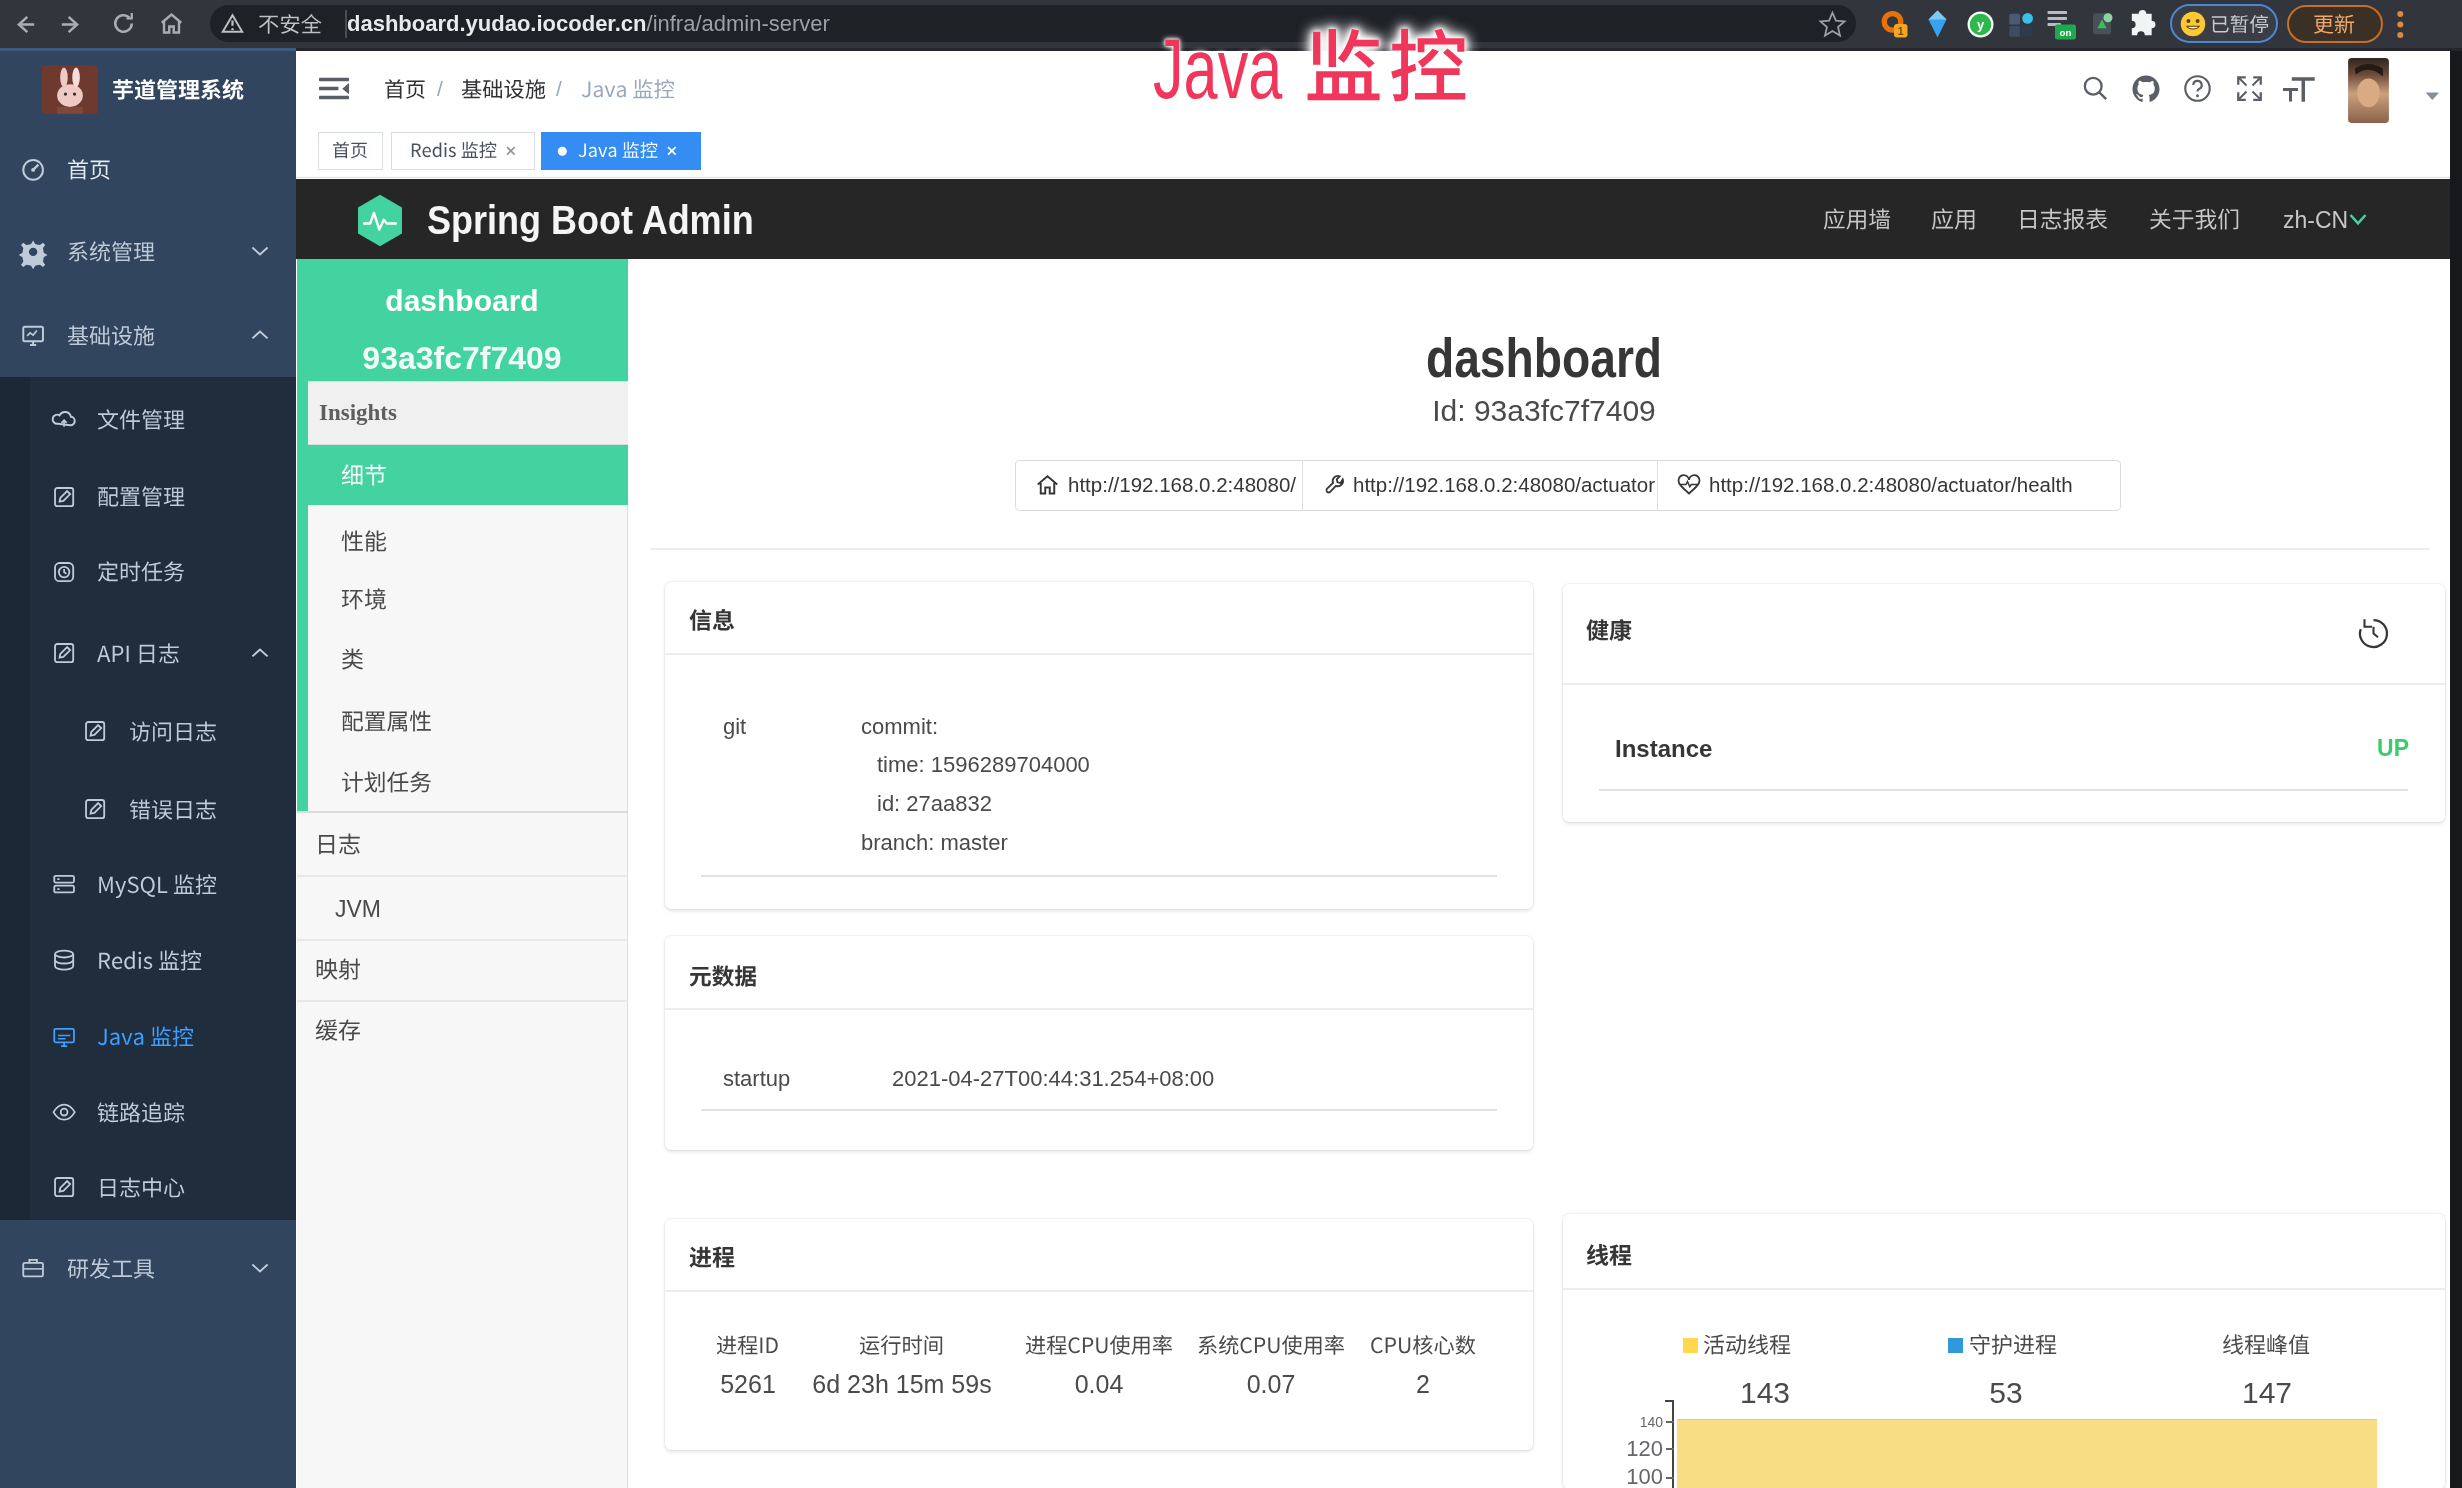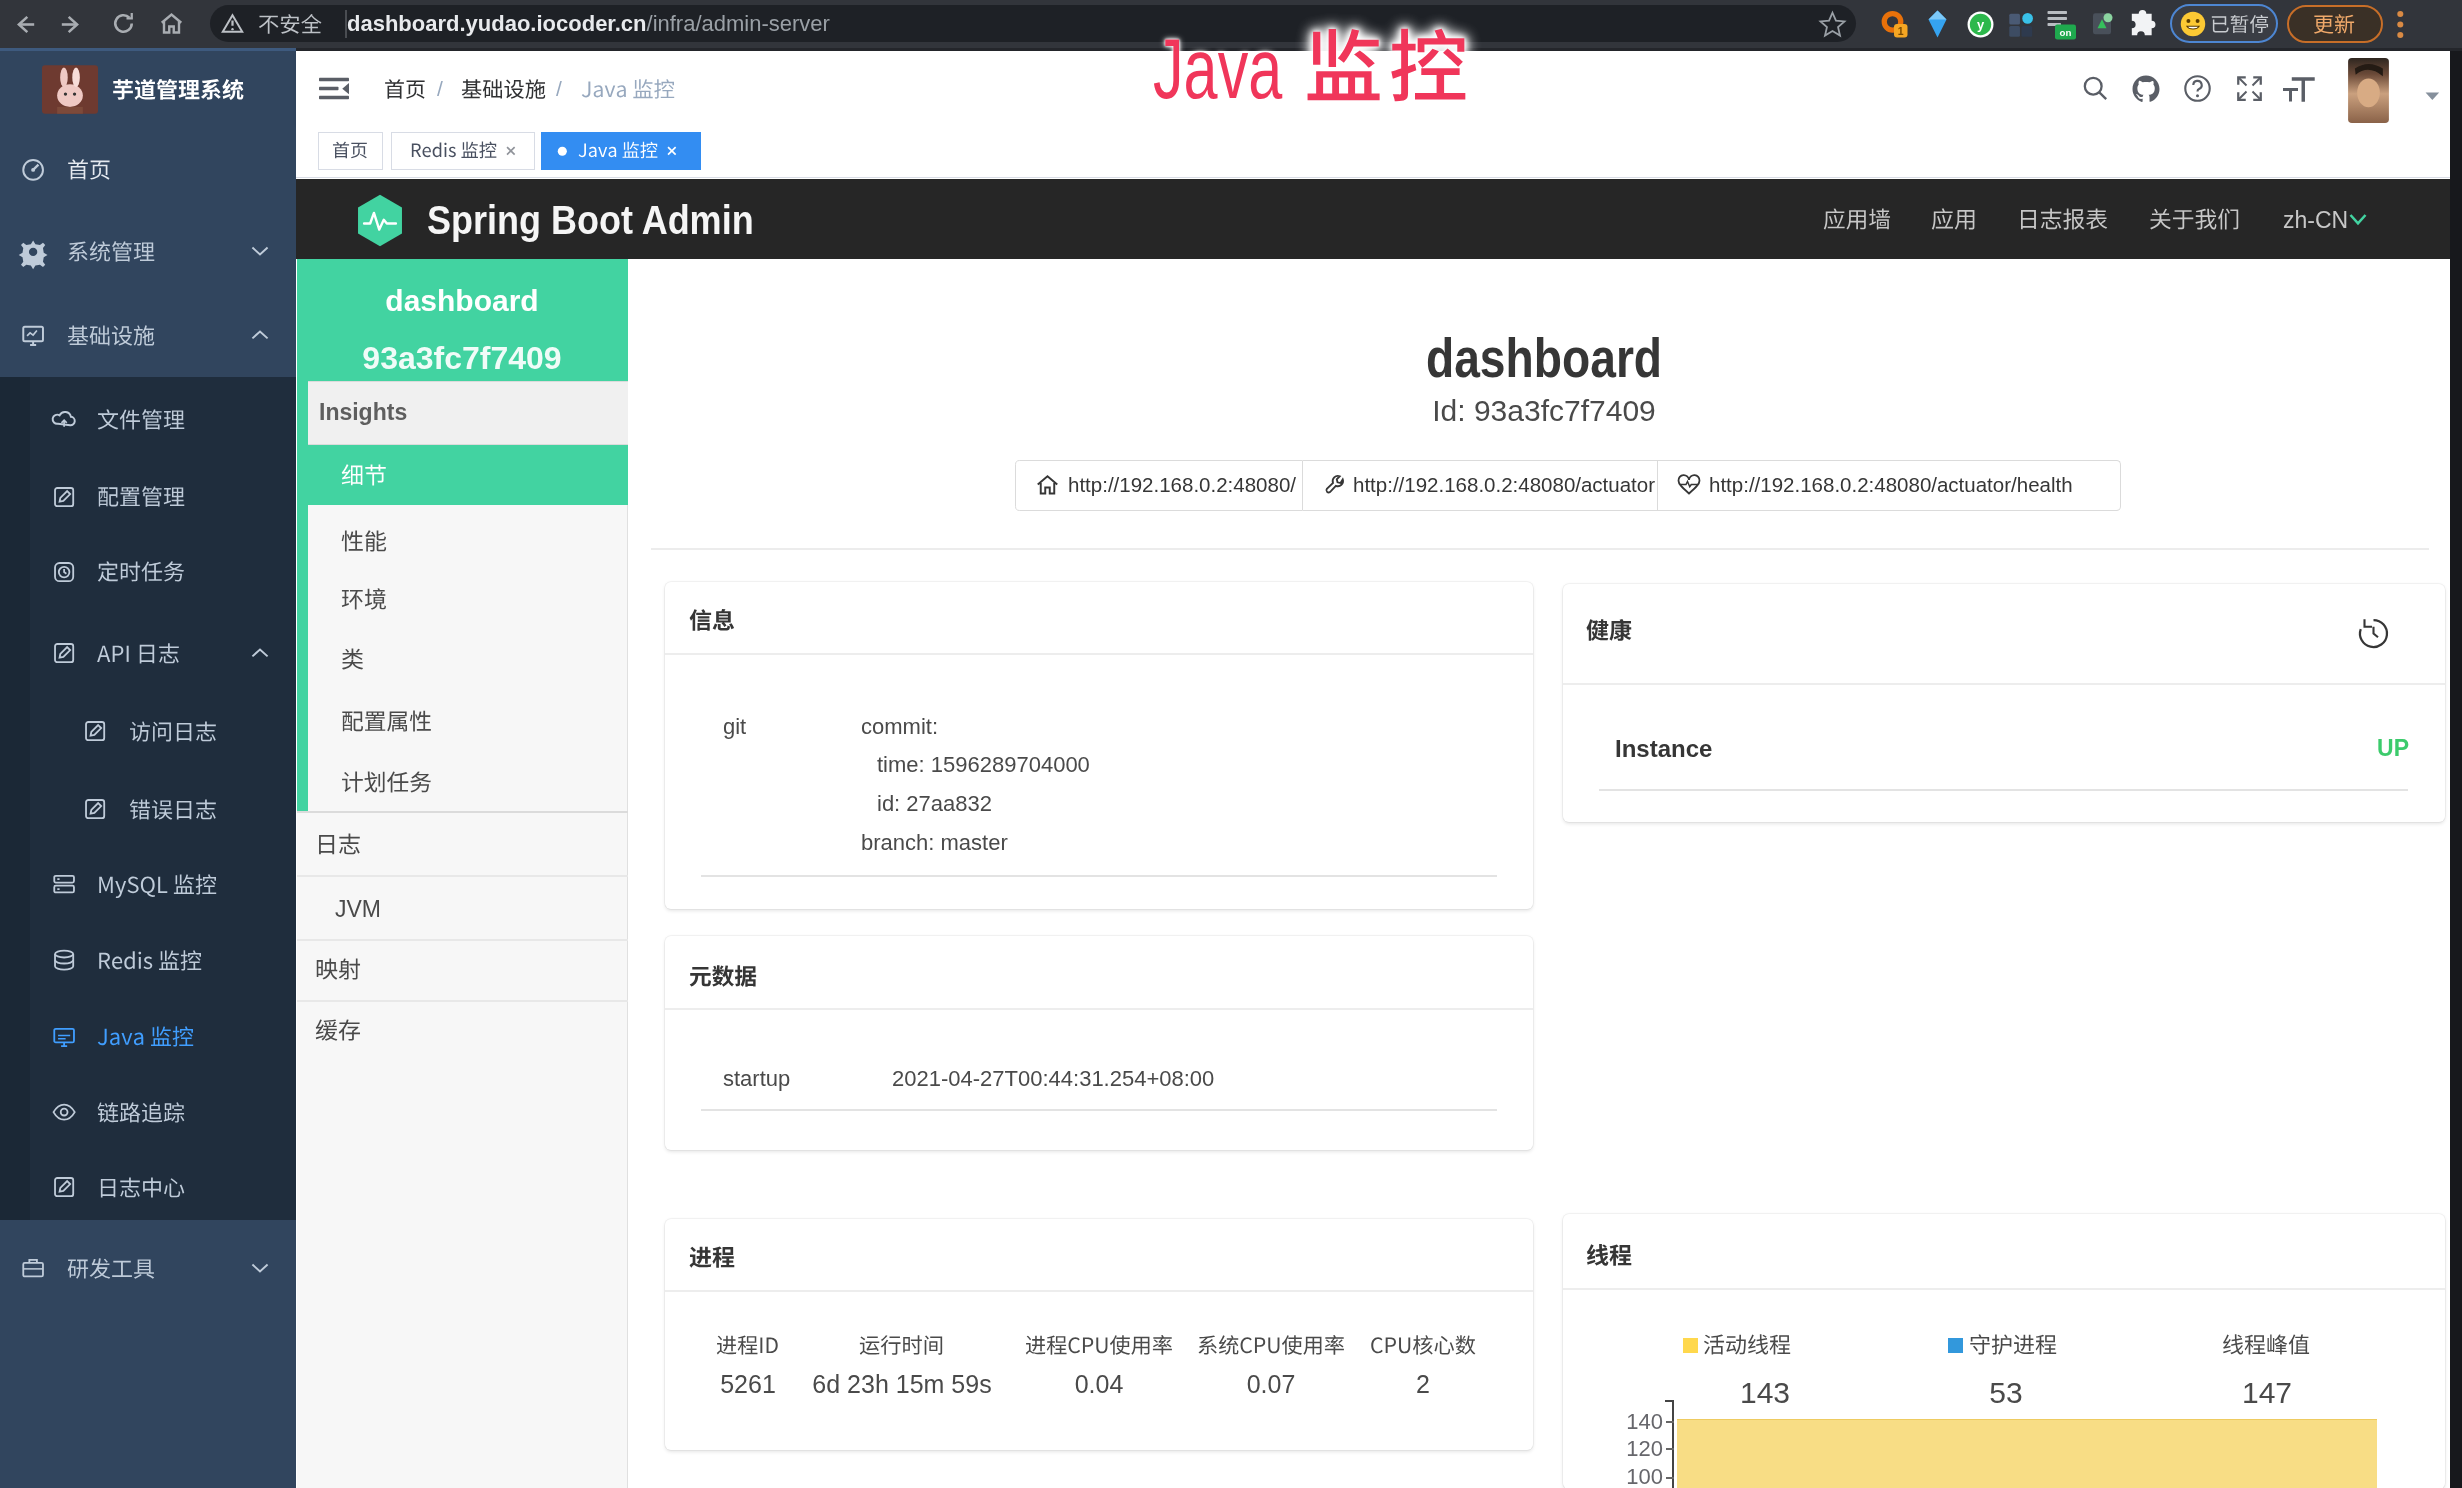--- a/index.html
+++ b/index.html
@@ -659,21 +659,21 @@
 <svg class="t" style="left:2348px;top:212px;" width="20" height="15" viewBox="0 0 26 20">
     <path d="M3 4 L13 15 L23 4" stroke="#42d3a1" stroke-width="3.4" fill="none"></path>
   </svg>
 <div class="a" style="left:2450px;top:51px;width:12px;height:1438px;background:#17181c"></div>
 <div class="a" style="left:297px;top:259px;width:331px;height:1230px;background:#f7f7f7;border-right:0.8px solid #e0e0e0;box-sizing:border-box"></div>
 <div class="a" style="left:297px;top:259px;width:331px;height:122px;background:#42d3a1"></div>
 <div class="x" style="left:462px;top:301px;font-size:30px;color:#fff;font-weight:700;transform:translate(-50%,-50%);">dashboard</div>
 <div class="x" style="left:462px;top:358px;font-size:32px;color:rgba(255,255,255,.92);font-weight:700;transform:translate(-50%,-50%);">93a3fc7f7409</div>
 <div class="a" style="left:297px;top:381px;width:11.4px;height:432px;background:#42d3a1"></div>
 <div class="a" style="left:308px;top:381px;width:320px;height:64px;background:#f0f0f0;border-top:0.8px solid #dbdbdb;border-bottom:0.8px solid #dbdbdb;box-sizing:border-box"></div>
-<div class="x" style="left:319px;top:413px;font-size:23px;color:#5e5e5e;font-weight:700;transform:translateY(-50%);">Insights</div>
+<div class="x" style="left:319px;top:413px;font-size:23px;color:#5e5e5e;font-weight:700;transform:translateY(-50%);font-family:Liberation Serif, serif;">Insights</div>
 <div class="a" style="left:308px;top:445px;width:320px;height:60px;background:#42d3a1"></div>
 <svg class="t" style="left:341px;top:460px;" width="46" height="30" viewBox="0 0 60 39">
     <g fill="#ffffff" transform="translate(0,30.90) scale(0.03000,-0.03000)">
       <use href="#g75" x="0"></use>
       <use href="#g76" x="1000"></use>
     </g>
   </svg>
 <svg class="t" style="left:341px;top:526px;" width="46" height="30" viewBox="0 0 60 39">
     <g fill="#4a4a4a" transform="translate(0,30.90) scale(0.03000,-0.03000)">
       <use href="#g77" x="0"></use>
@@ -887,21 +887,21 @@
     <g fill="#4a4a4a" transform="translate(0,29.87) scale(0.02900,-0.02900)">
       <use href="#g113" x="0"></use>
       <use href="#g99" x="1000"></use>
       <use href="#g116" x="2000"></use>
       <use href="#g117" x="3000"></use>
     </g>
   </svg>
 <div class="x" style="left:1734px;top:1393px;font-size:30px;color:#4a4a4a;font-weight:400;transform:translate(-50%,-50%);margin-left:31px;">143</div>
 <div class="x" style="left:2006px;top:1393px;font-size:30px;color:#4a4a4a;font-weight:400;transform:translate(-50%,-50%);">53</div>
 <div class="x" style="left:2267px;top:1393px;font-size:30px;color:#4a4a4a;font-weight:400;transform:translate(-50%,-50%);">147</div>
-<div class="x" style="left:1663px;top:1422px;font-size:22px;color:#66666b;font-weight:400;transform:translate(-100%,-50%);">140</div>
+<div class="x" style="left:1663px;top:1422px;font-size:14px;color:#66666b;font-weight:400;transform:translate(-100%,-50%);">140</div>
 <div class="x" style="left:1663px;top:1449px;font-size:22px;color:#66666b;font-weight:400;transform:translate(-100%,-50%);">120</div>
 <div class="x" style="left:1663px;top:1477px;font-size:22px;color:#66666b;font-weight:400;transform:translate(-100%,-50%);">100</div>
 <div class="a" style="left:1672px;top:1400px;width:1.5px;height:89px;background:#444"></div>
 <div class="a" style="left:1665px;top:1400px;width:9px;height:1.5px;background:#444"></div>
 <div class="a" style="left:1666px;top:1421px;width:7.6px;height:1.5px;background:#666"></div>
 <div class="a" style="left:1666px;top:1448px;width:7.6px;height:1.5px;background:#666"></div>
 <div class="a" style="left:1666px;top:1477px;width:7.6px;height:1.5px;background:#666"></div>
 <div class="a" style="left:1677px;top:1419px;width:700px;height:70px;background:#f8dd85;border-top:1.5px solid #eecb60"></div>
 <div class="x" style="left:1153px;top:69px;font-size:85px;color:#f0365a;font-weight:400;transform:translateY(-50%);transform:translateY(-50%) scale(.72,1);transform-origin:0 50%;z-index:60;text-shadow:0 0 4.6px #fff,0 0 7.6px #fff,0 0 2.3px #fff">Java</div>
 <svg class="t" style="left:1304px;top:14px;z-index:60;filter:drop-shadow(0 0 3.8px #fff) drop-shadow(0 0 6.8px #fff) drop-shadow(0 0 1.5px #fff)" width="170" height="103" viewBox="0 0 224 135.188">

